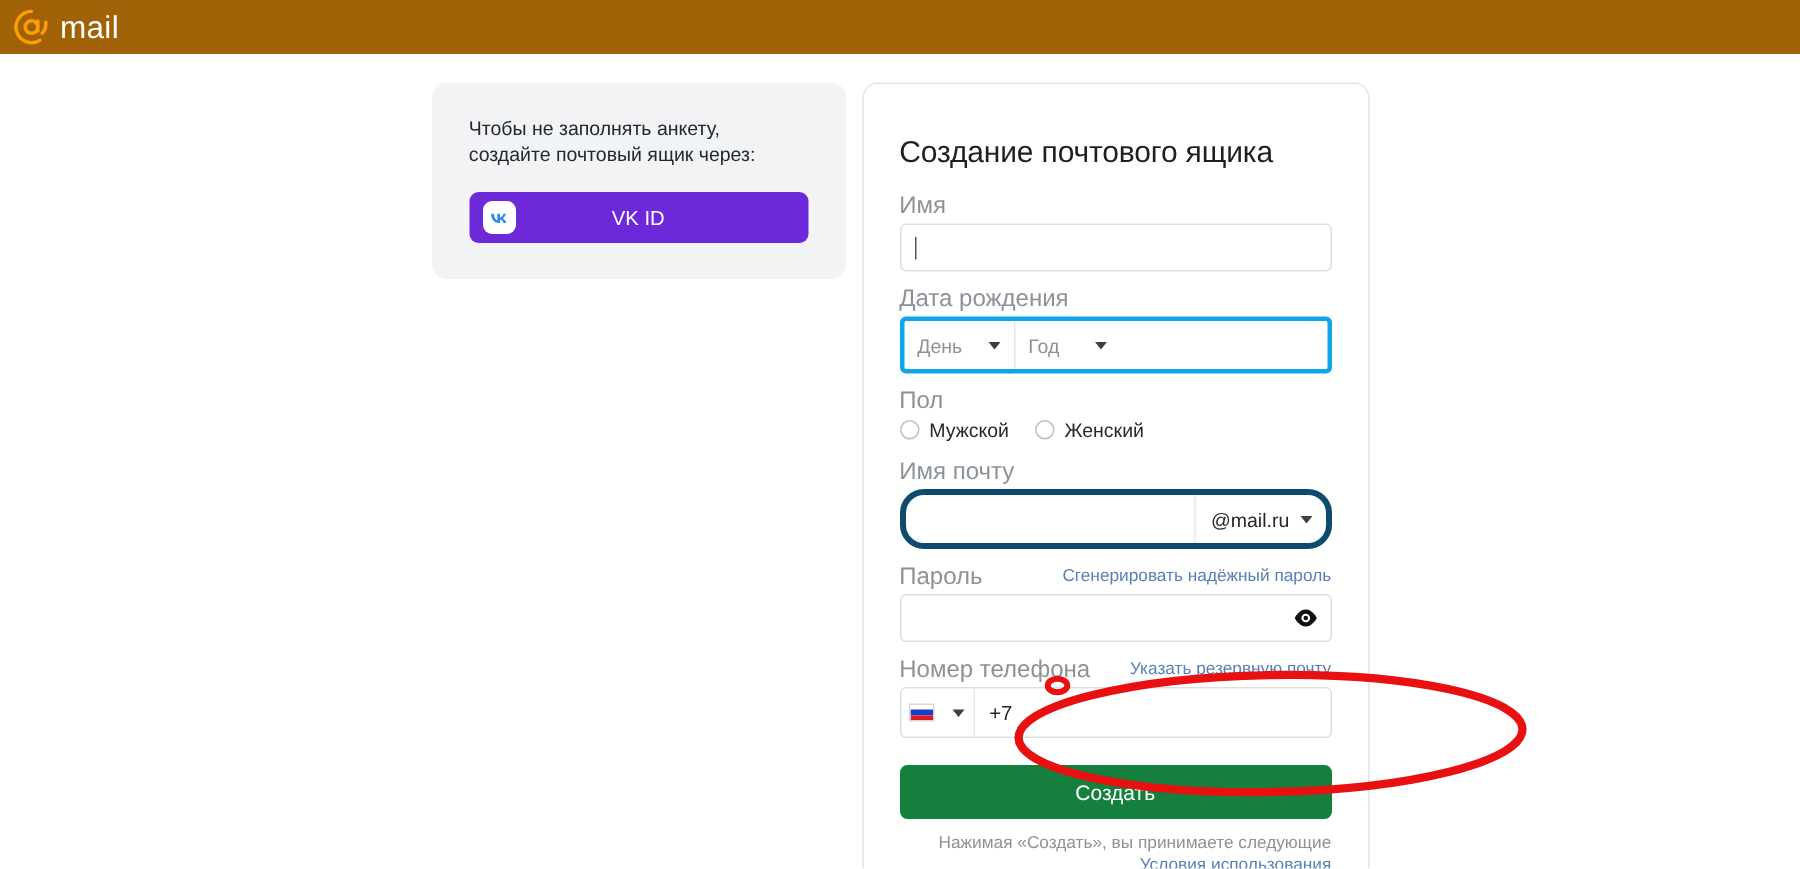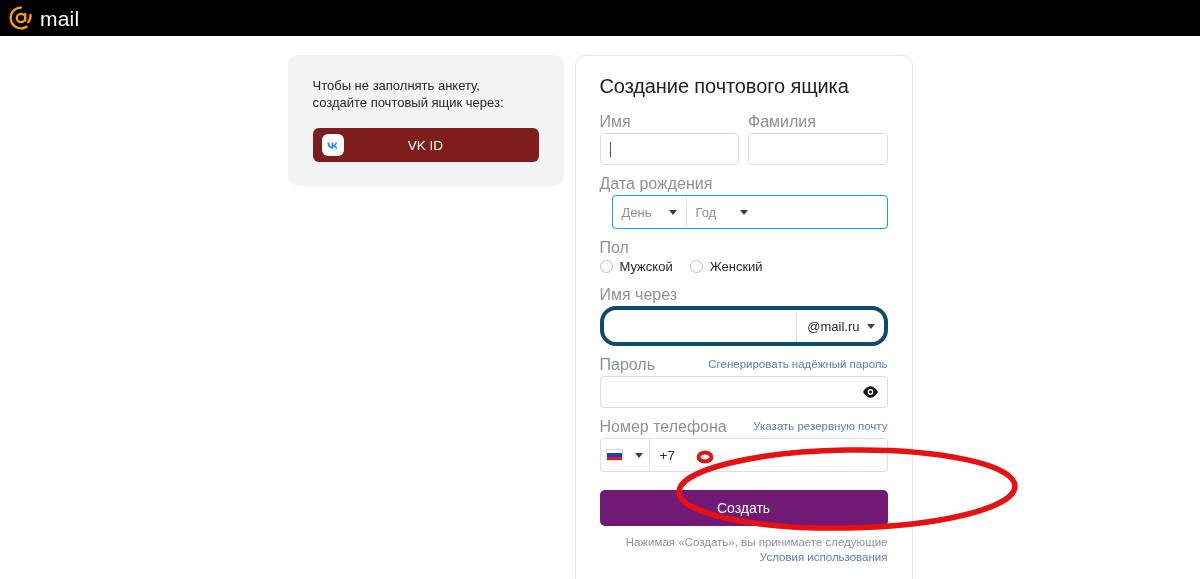--- a/index.html
+++ b/index.html
@@ -11,21 +11,21 @@
     height: 579px;
     background: #ffffff;
     font-family: "Liberation Sans", sans-serif;
     overflow: hidden;
     position: relative;
   }
 
   
   .header {
     height: 36px;
-    background: #000000;
+    background: #a16207;
     display: flex;
     align-items: center;
     padding-left: 8px;
     box-sizing: border-box;
   }
   .logo {
     display: flex;
     align-items: center;
     gap: 6px;
   }
@@ -62,21 +62,21 @@
   }
   .social-text {
     font-size: 13px;
     line-height: 17px;
     color: #23282d;
     margin: 0 0 17px 0;
     max-width: 222px;
   }
   .vk-button {
     height: 34px;
-    background: #7f1d1d;
+    background: #6d28d9;
     border-radius: 6px;
     border: none;
     width: 100%;
     display: flex;
     align-items: center;
     position: relative;
     cursor: pointer;
     padding: 0 9px;
     box-sizing: border-box;
   }
@@ -105,21 +105,21 @@
     background: #ffffff;
     border: 1px solid #e6e6e6;
     border-radius: 10px;
     box-sizing: border-box;
     padding: 19px 24px 22px 24px;
     min-height: 499px;
   }
   .form-title {
     font-size: 20px;
     color: #1f1f1f;
-    margin: 0 0 17px 0;
+    margin: 16px 0 17px 0;
     font-weight: 400;
     letter-spacing: -0.1px;
   }
   .field-label {
     font-size: 16px;
     color: #8b9298;
     line-height: 14px;
     margin-bottom: 4px;
     display: block;
   }
@@ -159,26 +159,25 @@
   .caret {
     display: inline-block;
     width: 1px;
     height: 15px;
     background: #555;
   }
 
   
   .dob-group {
     display: flex;
-    border: 1px solid #0ea5e9;
+    border: 3px solid #0ea5e9;
     border-radius: 4px;
     height: 32px;
     overflow: hidden;
     margin-bottom: 12px;
-    margin-left: 12px;
   }
   .dob-cell {
     display: flex;
     align-items: center;
     justify-content: space-between;
     padding: 0 9px;
     font-size: 13px;
     color: #8b9298;
     cursor: pointer;
     box-sizing: border-box;
@@ -305,21 +304,21 @@
     align-items: center;
     padding: 0 10px;
     font-size: 13.5px;
     color: #23282d;
   }
 
   
   .submit-btn {
     width: 100%;
     height: 36px;
-    background: #701a75;
+    background: #15803d;
     color: #ffffff;
     border: none;
     border-radius: 5px;
     font-size: 14px;
     font-family: inherit;
     cursor: pointer;
     margin-bottom: 9px;
   }
   .terms {
     font-size: 11.5px;
@@ -379,24 +378,20 @@
     <h1 class="form-title">Создание почтового ящика</h1>
 
     
     <div class="row">
       <div class="col">
         <label class="field-label">Имя</label>
         <div class="input">
           <span class="caret"></span>
         </div>
       </div>
-      <div class="col">
-        <label class="field-label">Фамилия</label>
-        <div class="input"></div>
-      </div>
     </div>
 
     
     <label class="field-label">Дата рождения</label>
     <div class="dob-group">
       <div class="dob-cell dob-day">
         <span>День</span>
         <span class="chev"></span>
       </div>
       <div class="dob-cell dob-year">
@@ -412,21 +407,21 @@
         <span class="radio"></span>
         <span class="radio-label">Мужской</span>
       </label>
       <label class="radio-wrap">
         <span class="radio"></span>
         <span class="radio-label">Женский</span>
       </label>
     </div>
 
     
-    <label class="field-label">Имя через</label>
+    <label class="field-label">Имя почту</label>
     <div class="mailbox-group">
       <div class="mailbox-input"></div>
       <div class="domain-cell">
         <span>@mail.ru</span>
         <span class="chev"></span>
       </div>
     </div>
 
     
     <div class="label-row">

